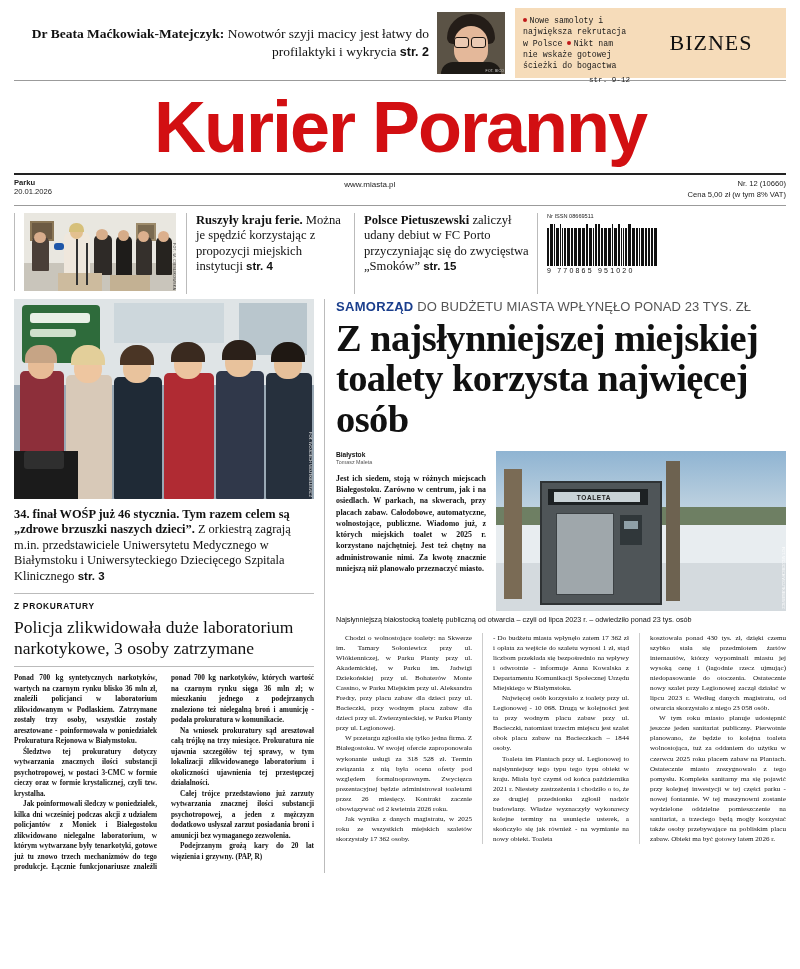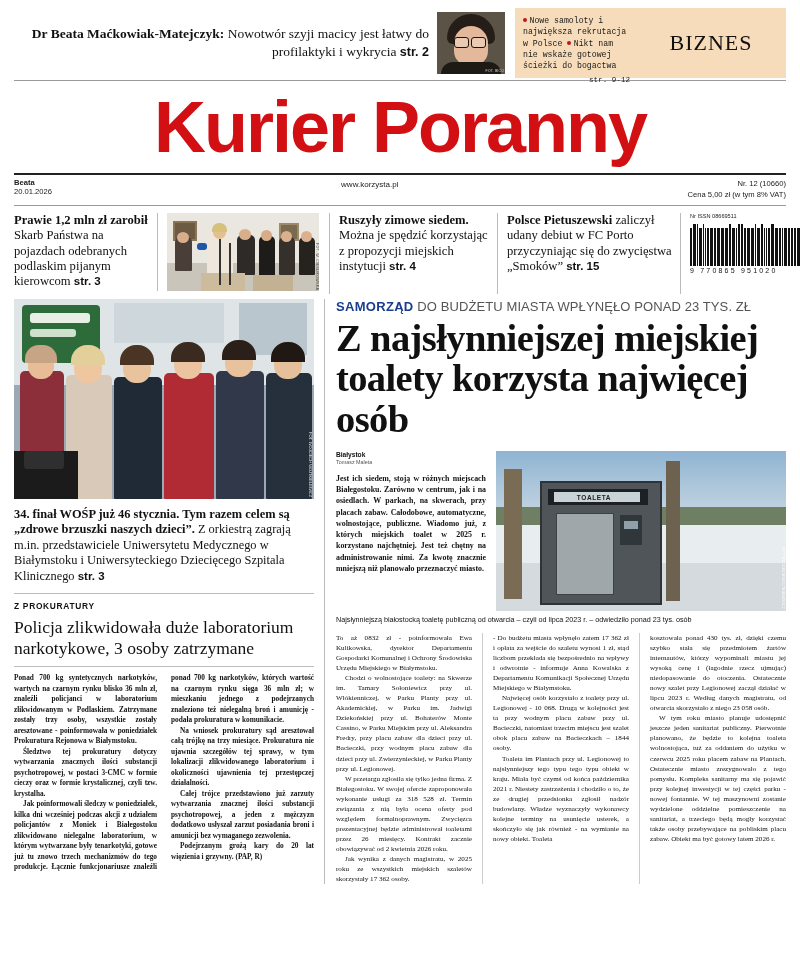--- a/index.html
+++ b/index.html
@@ -143,37 +143,33 @@
 
   <div class="rule-top"></div>
 
   <div class="masthead">
     <div class="title">Kurier Poranny</div>
   </div>
   <div class="rule-mast"></div>
 
   <div class="infoline">
     <div>
-      <div class="day">Beata</div>
+      <div class="day">Parku</div>
       <div>20.01.2026</div>
     </div>
-    <div class="mid">www.korzysta.pl</div>
+    <div class="mid">www.miasta.pl</div>
     <div class="right">
       <div>Nr. 12 (10660)</div>
       <div>Cena 5,00 zł (w tym 8% VAT)</div>
     </div>
   </div>
   <div class="rule-info"></div>
 
   <div class="teasers">
 
-    <div class="t1 tz">
-      <span class="b">Prawie 1,2 mln zł zarobił</span><span> Skarb Państwa na pojazdach odebranych podlaskim pijanym kierowcom</span>
-      <span class="str">str. 3</span>
-    </div>
 
     <div class="t-photo">
       <div class="ph">
         <div style="position:absolute;left:0;top:0;width:152px;height:50px;background:#e9e7e0;"></div>
         <div style="position:absolute;left:0;top:50px;width:152px;height:28px;background:#c9c5bb;"></div>
         <div style="position:absolute;left:6px;top:8px;width:20px;height:16px;background:#6c5a43;border:2px solid #8a7656;"></div>
         <div style="position:absolute;left:112px;top:10px;width:16px;height:14px;background:#7a6a50;border:2px solid #9c8a6a;"></div>
         <div class="fig" style="left:8px;top:24px;width:17px;height:34px;background:#4a3f38;"></div>
         <div class="fig" style="left:10px;top:19px;width:12px;height:11px;background:#d9ad8c;border-radius:50%;"></div>
         <div class="fig" style="left:40px;top:20px;width:26px;height:48px;background:#efe7dc;"></div>
@@ -190,21 +186,21 @@
         <div style="position:absolute;left:34px;top:60px;width:44px;height:18px;background:#cdbb9e;"></div>
         <div style="position:absolute;left:86px;top:62px;width:40px;height:16px;background:#c3b193;"></div>
         <div style="position:absolute;left:52px;top:26px;width:2px;height:46px;background:#333;"></div>
         <div style="position:absolute;left:62px;top:30px;width:2px;height:42px;background:#333;"></div>
         <div style="position:absolute;left:30px;top:30px;width:10px;height:7px;background:#1e56a8;border-radius:3px;"></div>
       </div>
       <div class="vcred">FOT. W. CIEŚLIKOWSKA</div>
     </div>
 
     <div class="t2 tz">
-      <span class="b">Ruszyły zimowe siedem.</span><span> Można je spędzić korzystając z propozycji miejskich instytucji</span>
+      <span class="b">Ruszyły kraju ferie.</span><span> Można je spędzić korzystając z propozycji miejskich instytucji</span>
       <span class="str">str. 4</span>
     </div>
 
     <div class="t3 tz">
       <span class="b">Polsce Pietuszewski</span><span> zaliczył udany debiut w FC Porto przyczyniając się do zwycięstwa „Smoków”</span>
       <span class="str">str. 15</span>
     </div>
 
     <div class="t-code">
       <div class="issnline">
@@ -346,21 +342,20 @@
           <div style="position:absolute;left:8px;top:18px;width:18px;height:130px;background:#7a6b55;"></div>
           <div style="position:absolute;left:170px;top:10px;width:14px;height:140px;background:#6d6250;"></div>
           <div style="position:absolute;right:1px;bottom:2px;writing-mode:vertical-rl;font-size:3.8px;color:#fff;font-family:'Liberation Sans',sans-serif;">FOT. WOJCIECH WOJTKIELEWICZ</div>
         </div>
       </div>
 
       <div class="toilet-cap">Najsłynniejszą białostocką toaletę publiczną od otwarcia – czyli od lipca 2023 r. – odwiedziło ponad 23 tys. osób</div>
 
       <div class="bottom-cols">
         <div class="bcol" id="macol-0">
-            <p class="first">To aż 0832 zł - poinformowała Ewa Kulikowska, dyrektor Departamentu Gospodarki Komunalnej i Ochrony Środowiska Urzędu Miejskiego w Białymstoku.</p>
             <p>Chodzi o wolnostojące toalety: na Skwerze im. Tamary Sołoniewicz przy ul. Włókienniczej, w Parku Planty przy ul. Akademickiej, w Parku im. Jadwigi Dziekońskiej przy ul. Bohaterów Monte Cassino, w Parku Miejskim przy ul. Aleksandra Fredry, przy placu zabaw dla dzieci przy ul. Bacieczki, przy wodnym placu zabaw dla dzieci przy ul. Zwierzynieckiej, w Parku Planty przy ul. Legionowej.</p>
             <p>W przetargu zgłosiła się tylko jedna firma. Z Białegostoku. W swojej ofercie zaproponowała wykonanie usługi za 318 528 zł. Termin związania z nią była ocena oferty pod względem formalnoprawnym. Zwycięzca prezentacyjnej będzie administrował toaletami przez 26 miesięcy. Kontrakt zacznie obowiązywać od 2 kwietnia 2026 roku.</p>
             <p>Jak wynika z danych magistratu, w 2025 roku ze wszystkich miejskich szaletów skorzystały 17 362 osoby.</p>
           </div>
         <div class="divv"></div>
         <div class="bcol" id="macol-1">
             <p class="first">- Do budżetu miasta wpłynęło zatem 17 362 zł i opłata za wejście do szaletu wynosi 1 zł, stąd liczbom przekłada się bezpośrednio na wpływy i odwrotnie - informuje Anna Kowalska z Departamentu Komunikacji Społecznej Urzędu Miejskiego w Białymstoku.</p>
             <p>Najwięcej osób korzystało z toalety przy ul. Legionowej - 10 068. Drugą w kolejności jest ta przy wodnym placu zabaw przy ul. Bacieczki, natomiast trzecim miejscu jest szalet obok placu zabaw na Bacieczkach – 1844 osoby.</p>
             <p>Toaleta im Plantach przy ul. Legionowej to najsłynniejszy tego typu tego typu obiekt w kraju. Miała być czymś od końca października 2021 r. Niestety zastrzeżenia i chodziło o to, że ze drugiej przedsionka zgłosił nadzór budowlany. Władze wyznaczyły wykonawcy kolejne terminy na usunięcie usterek, a skończyło się jak również - na wymianie na nowy obiekt. Toaleta</p>
           </div>

